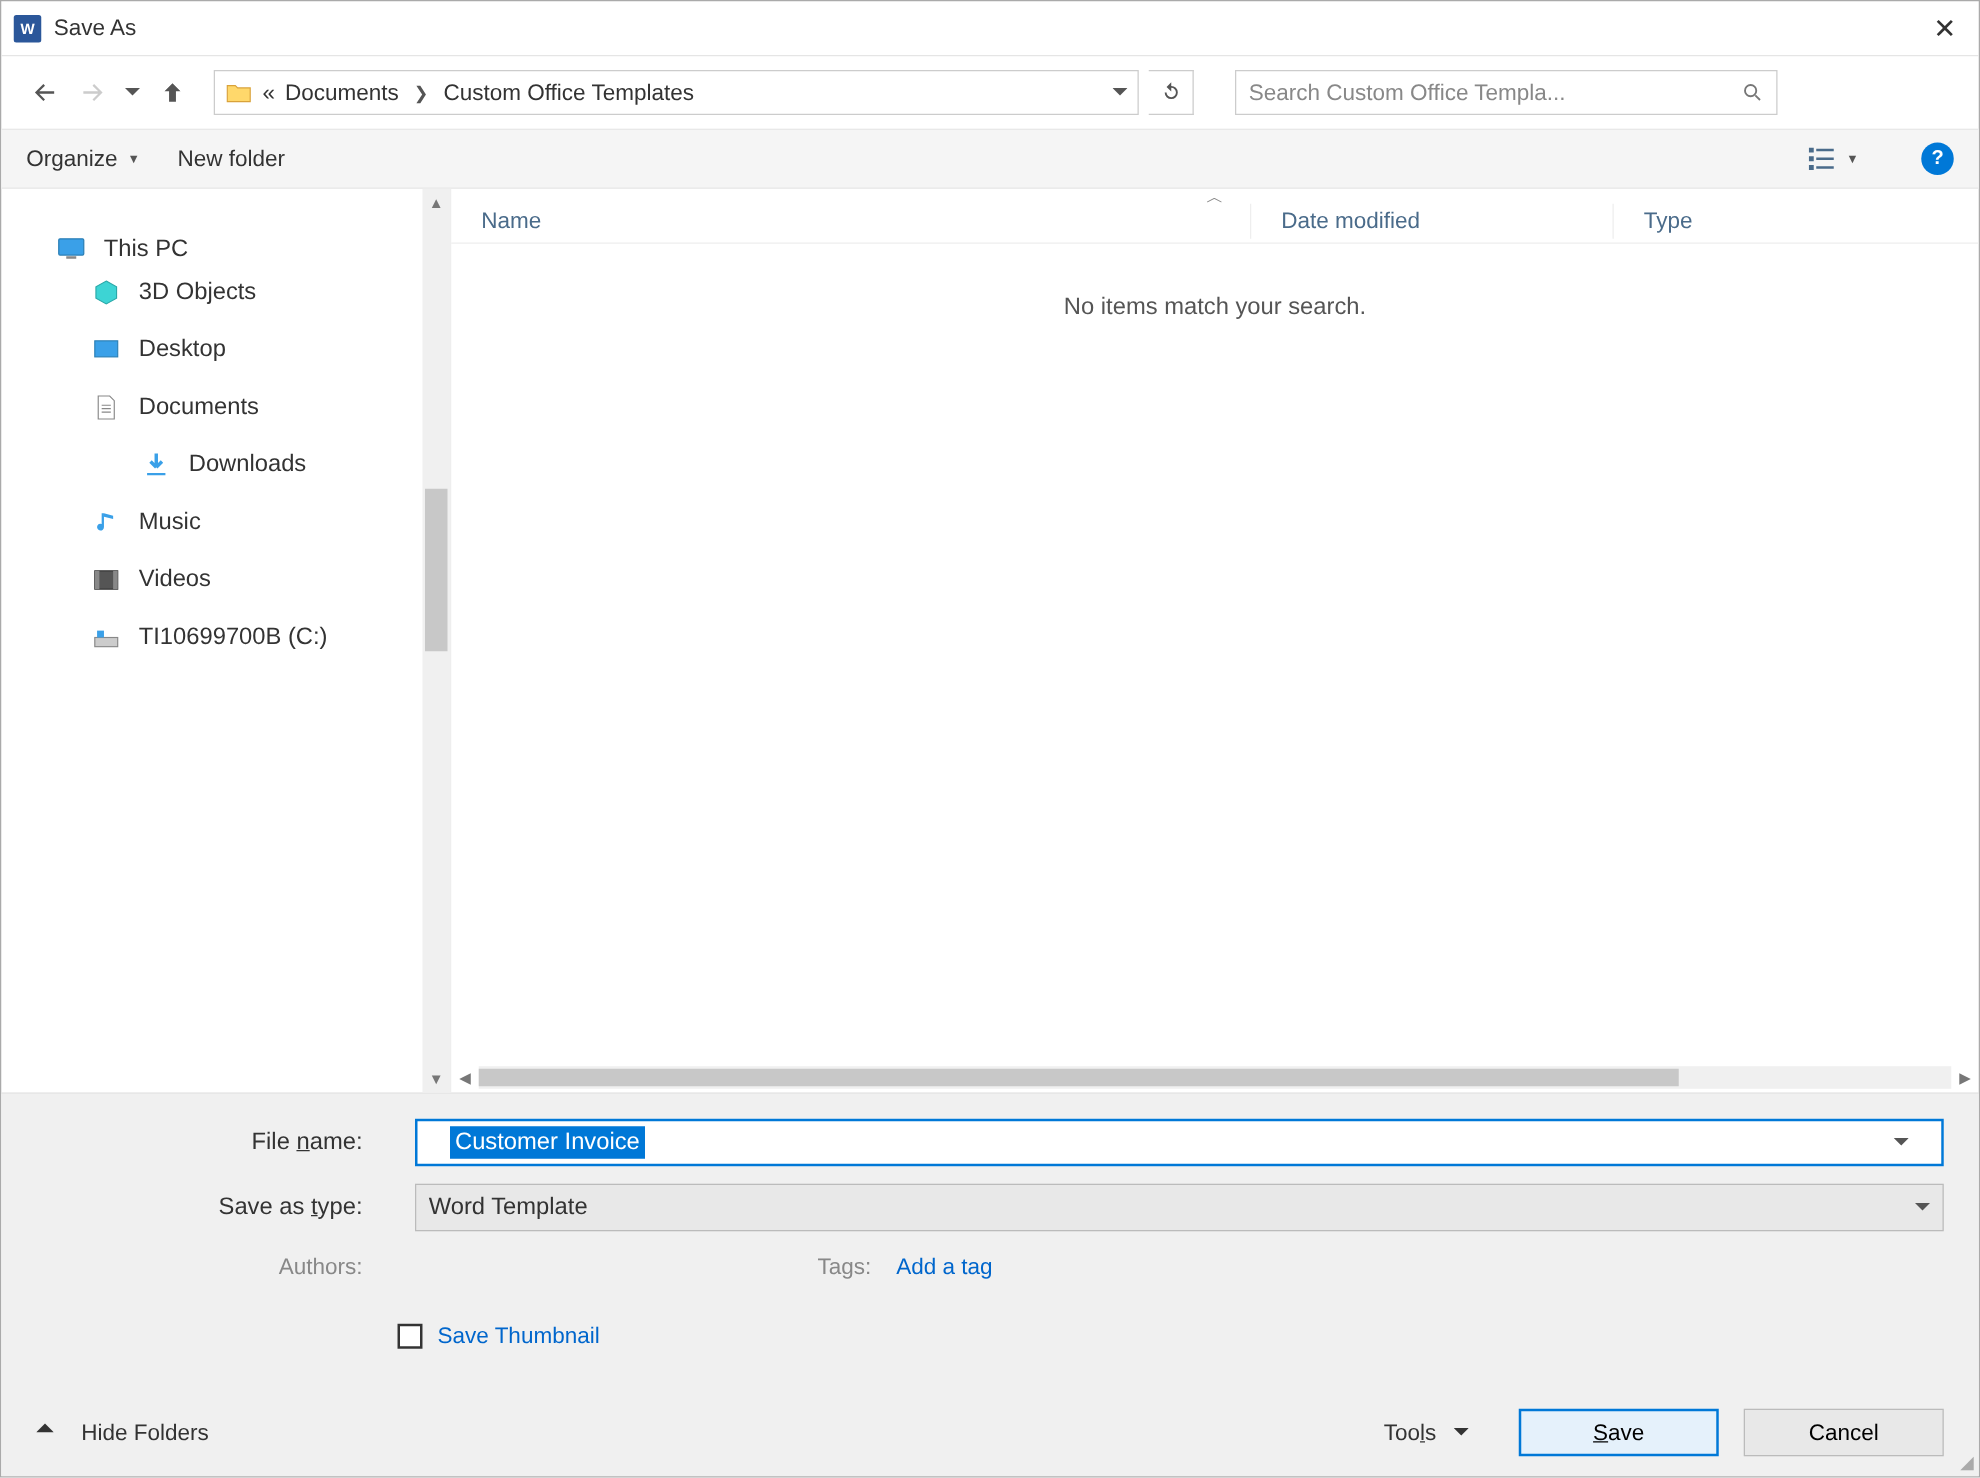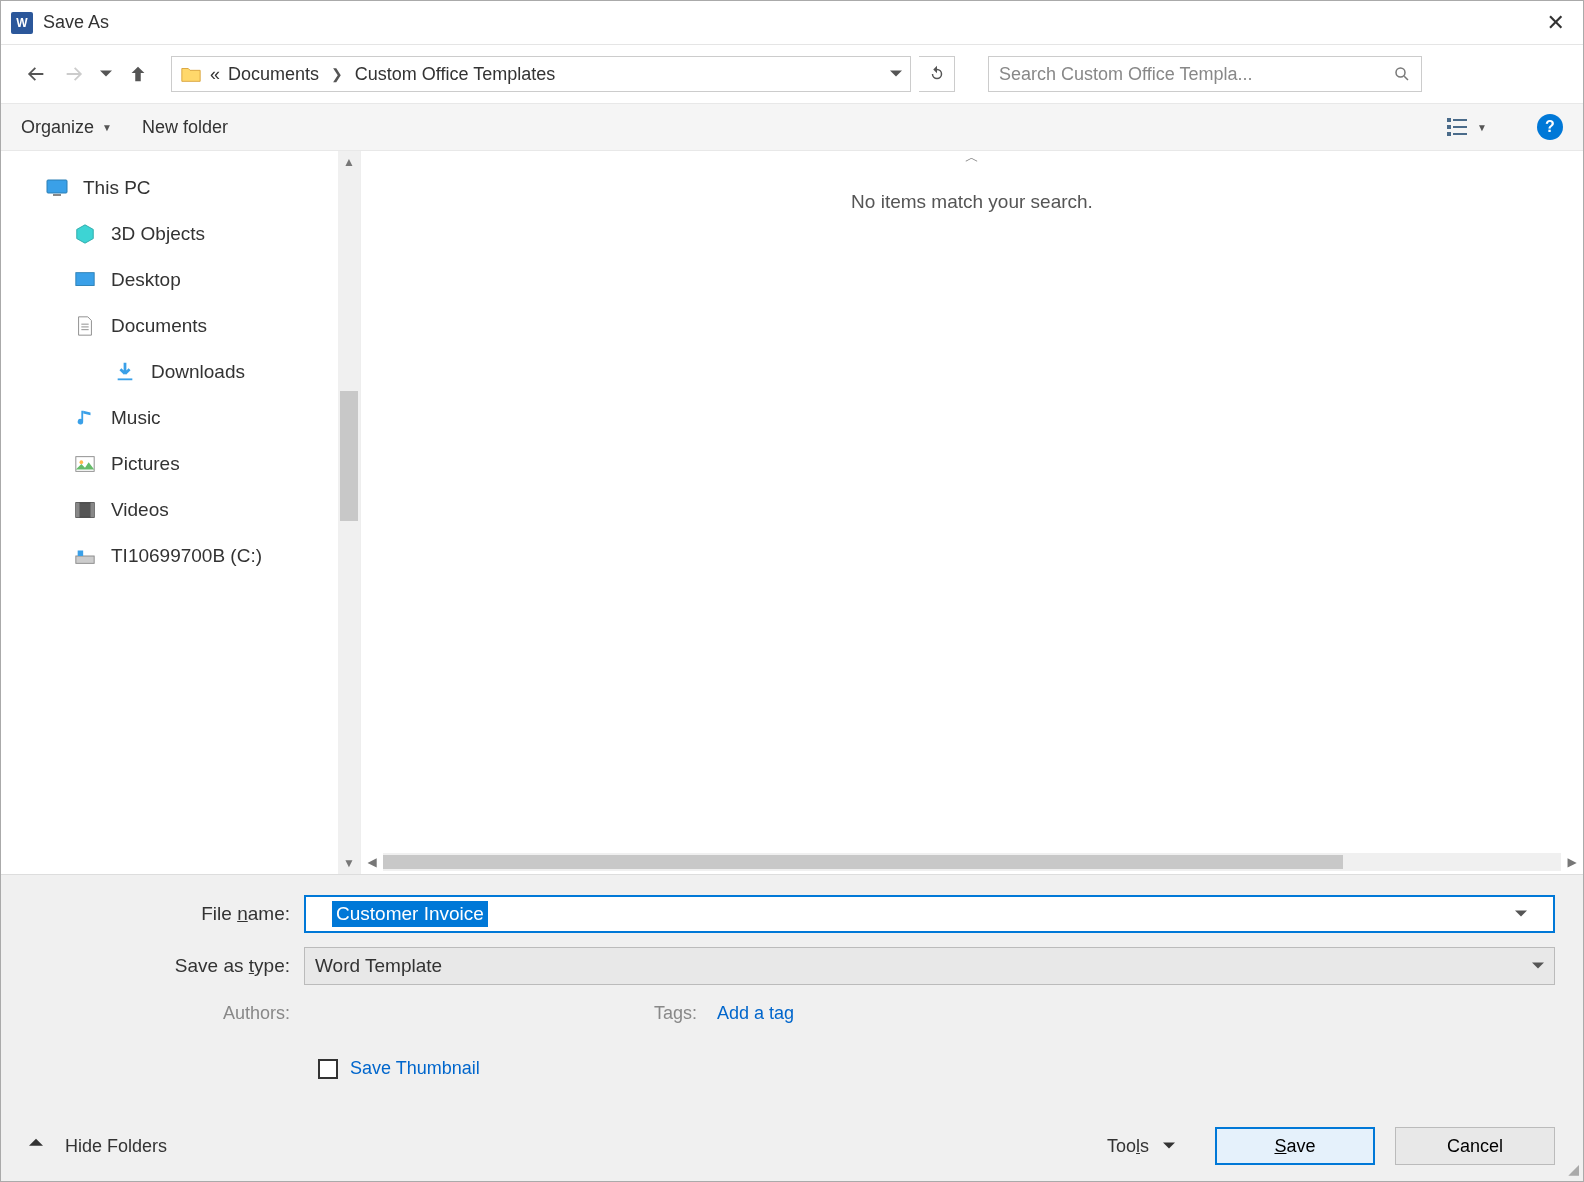--- a/index.html
+++ b/index.html
@@ -32,21 +32,21 @@
 .view-btn { display: flex; align-items: center; gap: 8px; color: #555; }
 .help-btn { width: 26px; height: 26px; border-radius: 50%; background: #0078d7; color: #fff; display: flex; align-items: center; justify-content: center; font-weight: bold; font-size: 16px; margin-left: 20px; }
 
 
 .main { flex: 1; display: flex; min-height: 0; border-bottom: 1px solid #ddd; }
 
 
 .sidebar { width: 360px; display: flex; border-right: 1px solid #eee; }
 .tree { flex: 1; padding-top: 14px; overflow: hidden; }
 .tree-item { height: 46px; display: flex; align-items: center; padding-left: 44px; gap: 14px; font-size: 19px; color: #333; cursor: pointer; }
-.tree-item.root { padding-left: 44px; font-weight: normal; }
+.tree-item.root { padding-left: 44px; font-weight: normal; align-items: flex-end; }
 .item-icon { width: 24px; height: 24px; display: flex; align-items: center; justify-content: center; flex-shrink: 0; }
 .vscroll { width: 22px; background: #f0f0f0; position: relative; }
 .vscroll .thumb { position: absolute; left: 2px; right: 2px; top: 240px; height: 130px; background: #c8c8c8; }
 .vscroll .arrow { position: absolute; left: 0; right: 0; text-align: center; color: #777; font-size: 12px; }
 .vscroll .arrow.up { top: 4px; }
 .vscroll .arrow.down { bottom: 4px; }
 
 
 .filelist { flex: 1; display: flex; flex-direction: column; position: relative; }
 .collapse-tab { position: absolute; top: -2px; left: 50%; transform: translateX(-50%); color: #888; font-size: 14px; }
@@ -56,21 +56,21 @@
 .col.date { width: 290px; }
 .col.type { flex: 1; border-right: none; }
 .empty-msg { text-align: center; color: #555; font-size: 19px; margin-top: 40px; }
 .hscroll-row { height: 24px; display: flex; align-items: center; margin-top: auto; }
 .hscroll-row .arrow { width: 22px; text-align: center; color: #777; font-size: 12px; }
 .hscroll-row .track { flex: 1; height: 18px; background: #f0f0f0; position: relative; }
 .hscroll-row .track .hthumb { position: absolute; left: 0; top: 2px; bottom: 2px; width: 960px; background: #c8c8c8; }
 
 
 .bottom { background: #f0f0f0; padding: 20px 28px 16px 28px; }
-.form-row { display: flex; align-items: center; margin-bottom: 14px; }
+.form-row { display: flex; align-items: center; margin-bottom: 14px; gap: 28px; }
 .form-label { width: 275px; text-align: right; padding-right: 14px; font-size: 19px; color: #333; }
 .form-label .ul { text-decoration: underline; }
 .filename-box { flex: 1; height: 38px; border: 2px solid #0078d7; background: #fff; display: flex; align-items: center; padding: 0 26px; }
 .filename-sel { background: #0078d7; color: #fff; font-size: 19px; padding: 2px 4px; }
 .filename-drop { margin-left: auto; color: #555; font-size: 12px; }
 .type-box { flex: 1; height: 38px; border: 1px solid #bbb; background: #e8e8e8; display: flex; align-items: center; padding: 0 10px; font-size: 19px; color: #333; }
 .type-drop { margin-left: auto; color: #555; font-size: 12px; }
 .meta-row { display: flex; align-items: center; margin-top: 18px; }
 .meta-label { color: #888; font-size: 18px; margin-right: 20px; }
 .meta-authors-lbl { width: 275px; text-align: right; padding-right: 14px; }
@@ -227,30 +227,20 @@
           <svg width="22" height="22" viewBox="0 0 24 24">
               <path d="M10 4v12a3 3 0 1 1-2-2.8V4h2z" fill="#3aa0e8"></path>
               <path d="M10 4l8 2v3l-8-2z" fill="#3aa0e8"></path>
             </svg>
         </span>
         <span>Music</span>
       </div>
       <div class="tree-item" style="padding-left:72px;">
         <span class="item-icon">
           <svg width="22" height="22" viewBox="0 0 24 24">
-              <rect x="2" y="4" width="20" height="16" fill="#fff" stroke="#888"></rect>
-              <circle cx="8" cy="10" r="2" fill="#ffb74d"></circle>
-              <path d="M2 18l6-6 4 4 4-6 6 8z" fill="#66bb6a"></path>
-            </svg>
-        </span>
-        <span>Pictures</span>
-      </div>
-      <div class="tree-item" style="padding-left:72px;">
-        <span class="item-icon">
-          <svg width="22" height="22" viewBox="0 0 24 24">
               <rect x="2" y="4" width="20" height="16" fill="#555" stroke="#333"></rect>
               <rect x="2" y="4" width="4" height="16" fill="#888"></rect>
               <rect x="18" y="4" width="4" height="16" fill="#888"></rect>
             </svg>
         </span>
         <span>Videos</span>
       </div>
       <div class="tree-item" style="padding-left:72px;">
         <span class="item-icon">
           <svg width="22" height="22" viewBox="0 0 24 24">
@@ -263,20 +253,25 @@
     </div>
     <div class="vscroll">
       <div class="arrow up">▲</div>
       <div class="thumb"></div>
       <div class="arrow down">▼</div>
     </div>
   </div>
 
   <div class="filelist">
     <div class="collapse-tab">︿</div>
+    <div class="columns">
+      <div class="col name">Name</div>
+      <div class="col date">Date modified</div>
+      <div class="col type">Type</div>
+    </div>
     <div class="empty-msg">No items match your search.</div>
     <div class="hscroll-row">
       <div class="arrow">◀</div>
       <div class="track">
           <div class="hthumb"></div>
         </div>
       <div class="arrow">▶</div>
     </div>
   </div>
 </div>

